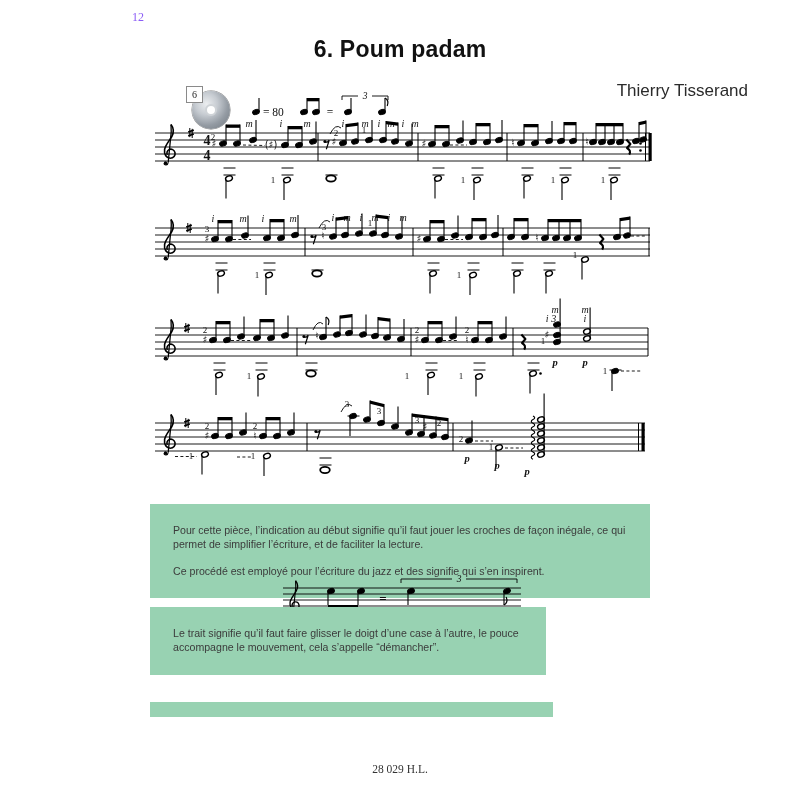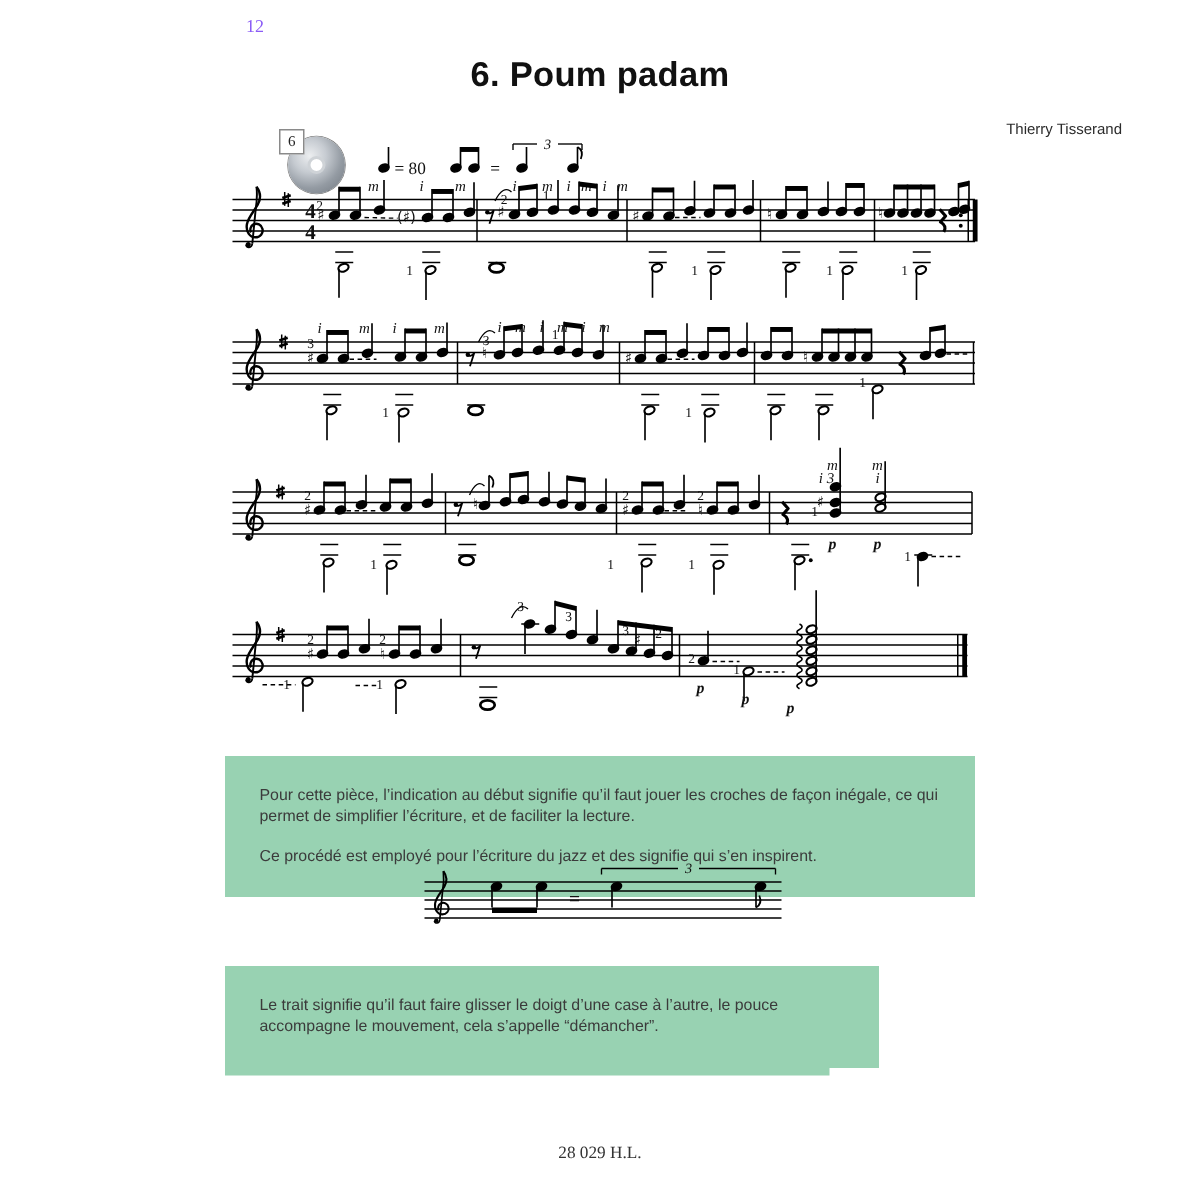--- a/index.html
+++ b/index.html
@@ -1,21 +1,21 @@
 <!DOCTYPE html>
 <html><head>
 <meta charset="utf-8">
 <style>
   html,body{margin:0;padding:0;}
   body{width:800px;height:800px;background:#fff;position:relative;
        font-family:"Liberation Sans",sans-serif;color:#222;overflow:hidden;}
   .abs{position:absolute;}
-  .pagenum{left:164px;top:10px;font:12px "Liberation Serif",serif;color:#8b5cf6;}
+  .pagenum{left:132px;top:10px;font:12px "Liberation Serif",serif;color:#8b5cf6;}
   .title{left:0;right:0;top:36px;text-align:center;font-size:23px;font-weight:bold;color:#111;letter-spacing:.2px;}
-  .composer{right:52px;top:81px;font-size:10px;color:#2b2b2b;}
+  .composer{right:52px;top:81px;font-size:17px;color:#2b2b2b;}
   .cdbox{left:186px;top:86px;width:15px;height:15px;background:#fff;border:1px solid #8a8a8a;
          font:10px "Liberation Serif",serif;color:#222;display:flex;align-items:center;justify-content:center;z-index:3;}
   .cddisc{left:192px;top:91px;width:38px;height:38px;border-radius:50%;z-index:2;
           background:radial-gradient(circle at 38% 34%, #eceef0 0%, #c6cbd1 32%, #949ba3 62%, #6e757d 100%);
           box-shadow:0 0 0 .5px #777;}
   .cdhole{position:absolute;left:13px;top:13px;width:12px;height:12px;border-radius:50%;
           background:#fff;border:2px solid #cfd3d7;box-sizing:border-box;}
   .ibox{left:150px;background:var(--box,#98d2b2);color:#3b3b3b;box-sizing:border-box;
         padding:7px 10px 8px 11px;font-size:10.6px;line-height:1.36;}
   .ibox .para{margin:12px;}
@@ -634,21 +634,21 @@
         <line x1="234" y1="3" x2="234" y2="7" stroke="#000" stroke-width="0.9"></line>
         <text x="176" y="6.2" text-anchor="middle" class="t3">3</text>
         <ellipse cx="0" cy="0" rx="3.5" ry="2.5" transform="translate(128,15) rotate(-20)" fill="#000" stroke="#000" stroke-width="1"></ellipse>
         <line x1="125" y1="16" x2="125" y2="29" stroke="#000" stroke-width="1.1"></line>
         <ellipse cx="0" cy="0" rx="3.5" ry="2.5" transform="translate(224,15) rotate(-20)" fill="#000" stroke="#000" stroke-width="1"></ellipse>
         <line x1="221" y1="16" x2="221" y2="29" stroke="#000" stroke-width="1.1"></line>
         <path d="M0,0 c2.8,-1.5 3.6,-4.5 2.2,-8" transform="translate(221,29)" stroke="#000" stroke-width="1.2" fill="none"></path>
       </g>
     </svg>
 
-  <div class="abs ibox" id="ibox-2" style="top:644px;width:436px">
+  <div class="abs ibox" id="ibox-2" style="top:607px;width:396px">
       <div class="para">Le trait signifie qu’il faut faire glisser le doigt d’une case à l’autre, le pouce accompagne le mouvement, cela s’appelle “démancher”.</div>
     </div>
 
   <div class="abs ibox" id="ibox-3" style="top:702px;width:403px">
     </div>
 
   <div class="abs footer">28 029 H.L.</div>
 </div>
 
 </body></html>

